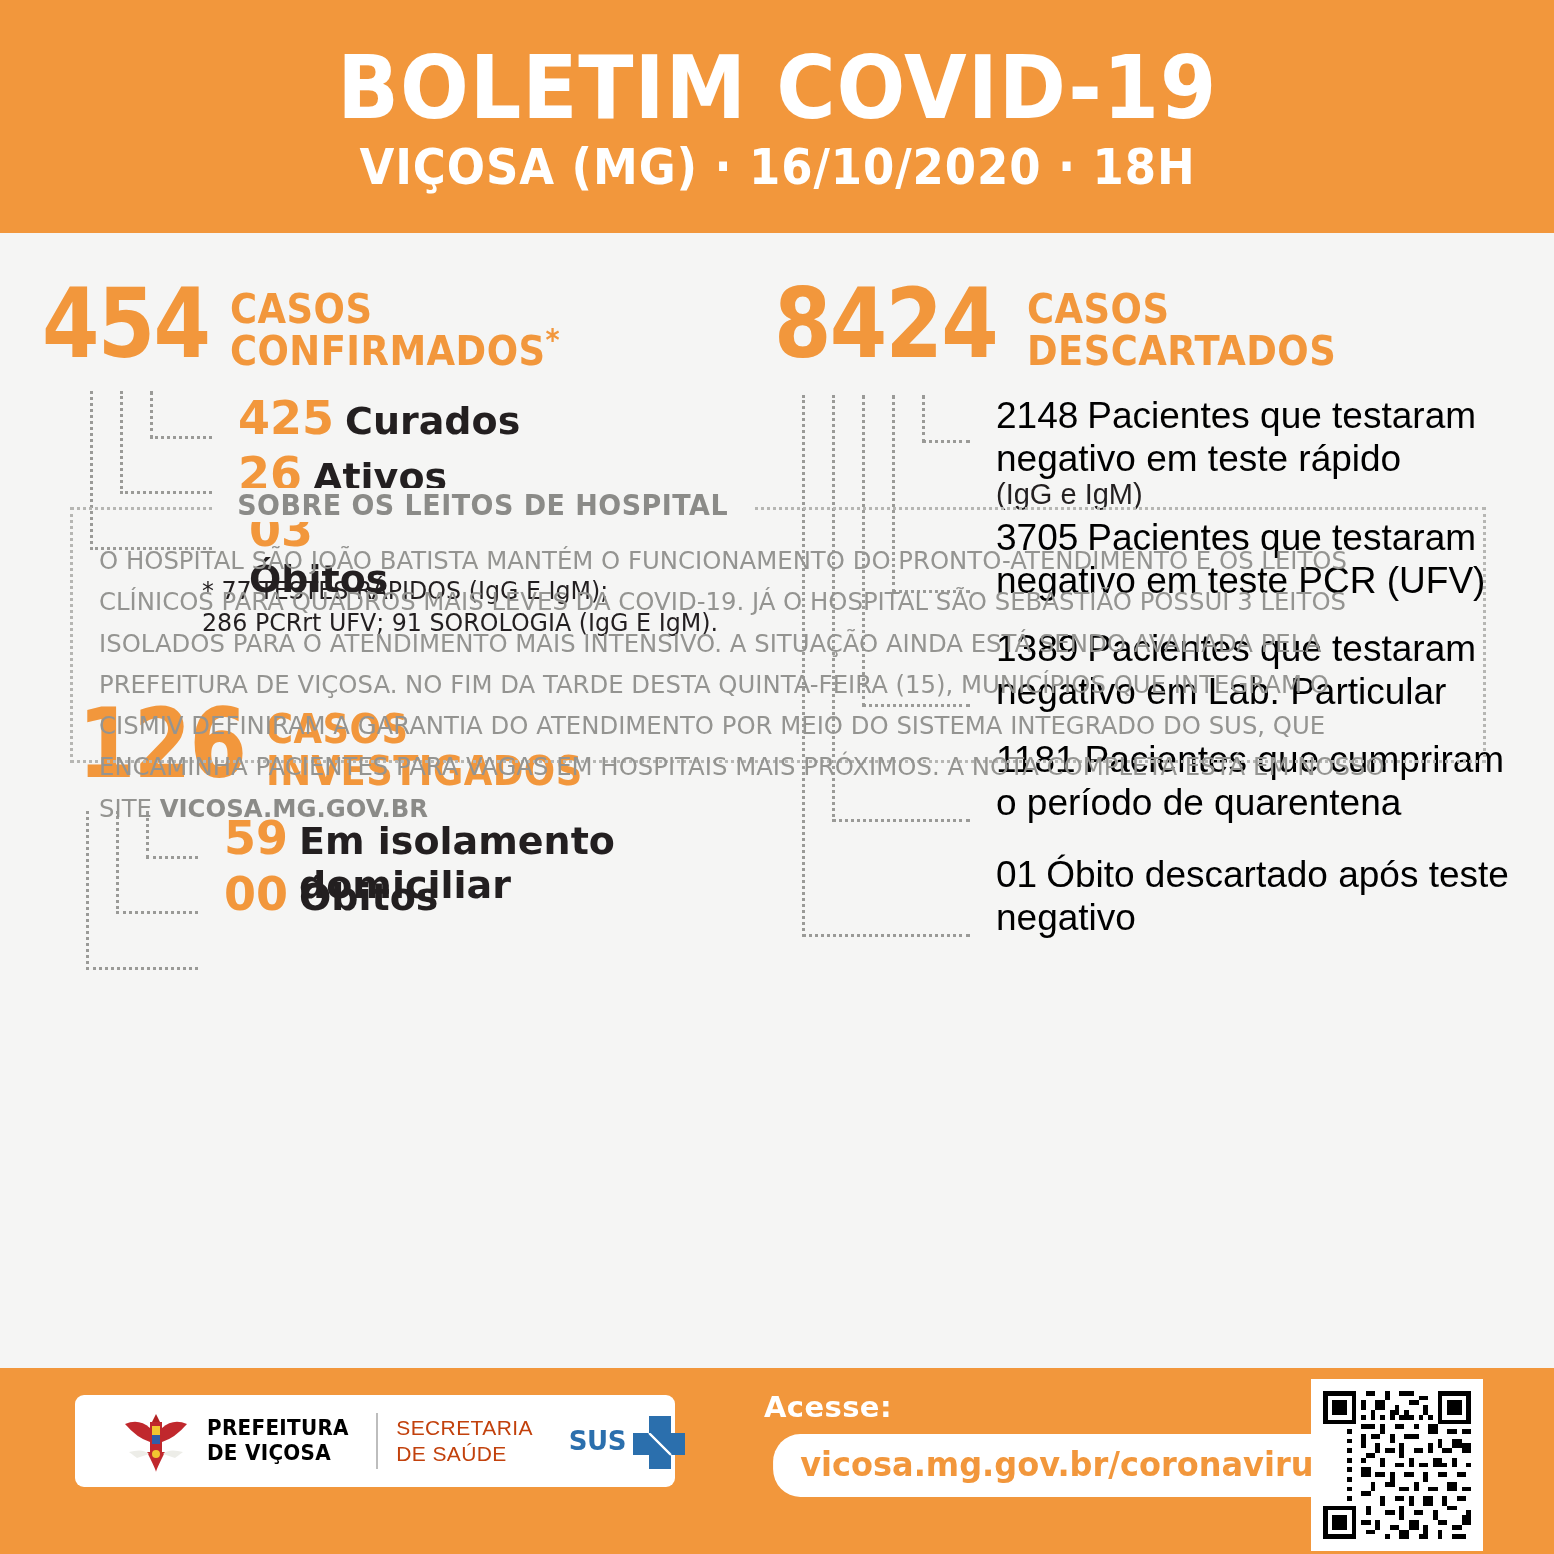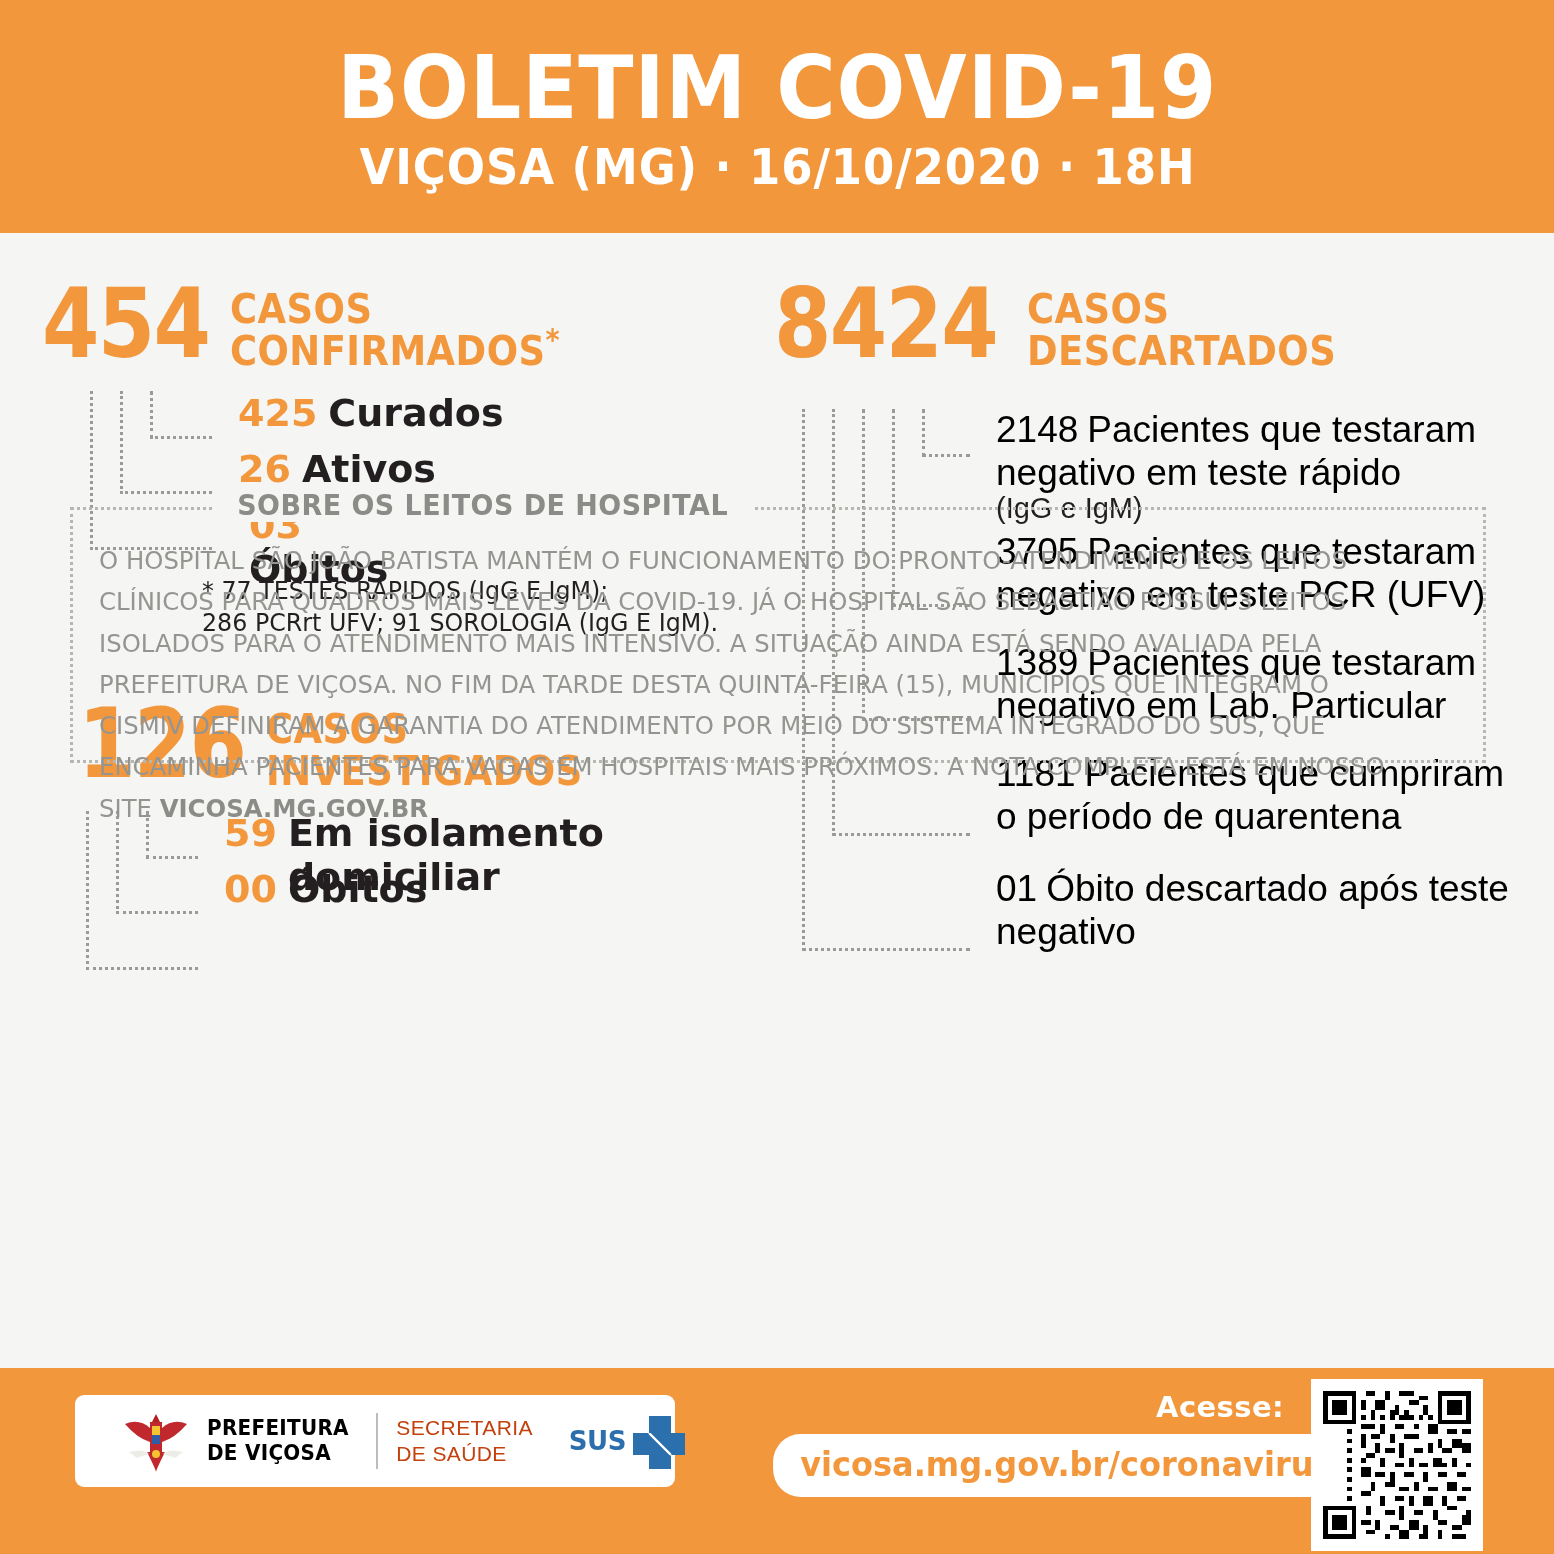--- a/index.html
+++ b/index.html
@@ -112,21 +112,21 @@
     font-weight:700;
     letter-spacing:0px;
   }
   .row .lbl{
     color:#231F20;
     font-weight:700;
     margin-left:11px;
   }
 
   
-  .lrow .num{ font-size:38px; }
+  .lrow .num{ font-size:46px; }
   .lrow .lbl{ font-size:38px; }
 
   
   .rrow{ display:block; }
   .rrow .num{ font-size:37px; }
   .rrow .lbl{ font-size:37px; margin-left:9px; }
   .rrow .small{ font-size:29px; color:#231F20; display:block; margin-top:-2px;}
 
   .footnote{
     font-family:"DejaVu Sans", sans-serif;
@@ -228,21 +228,21 @@
     font-weight:700;
     font-size:26px;
     color:#2b6fad;
     letter-spacing:-0.5px;
   }
 
   .acesse-wrap{
     position:absolute;
     left:764px; top:22px;
     width:520px;
-    text-align:right;
+    text-align:left;
   }
   .acesse-lbl{
     color:#FFFFFF;
     font-family:"DejaVu Sans", sans-serif;
     font-weight:700;
     font-size:29px;
     letter-spacing:0.4px;
   }
   .url-pill{
     margin-top:10px;
@@ -350,21 +350,21 @@
 
     <div style="position:absolute; left:14px; top:50px;">
       <div class="stat-head">
         <div class="stat-bignum">8424</div>
         <div class="stat-words">
           <div>CASOS</div>
           <div>DESCARTADOS</div>
         </div>
       </div>
 
-      <div class="tree" style="margin-top:36px;">
+      <div class="tree" style="margin-top:22px;">
         <div class="tree-lines">
           <div class="conn" style="left:148px; top:0px; width:48px;  height:48px;"></div>
           <div class="conn" style="left:118px; top:0px; width:78px;  height:198px;"></div>
           <div class="conn" style="left:88px;  top:0px; width:108px; height:312px;"></div>
           <div class="conn" style="left:58px;  top:0px; width:138px; height:427px;"></div>
           <div class="conn" style="left:28px;  top:0px; width:168px; height:542px;"></div>
         </div>
 
         <div class="rows" style="margin-left:222px; width:520px;">
           <div class="rrow" style="height:114px; line-height:1.16;">

